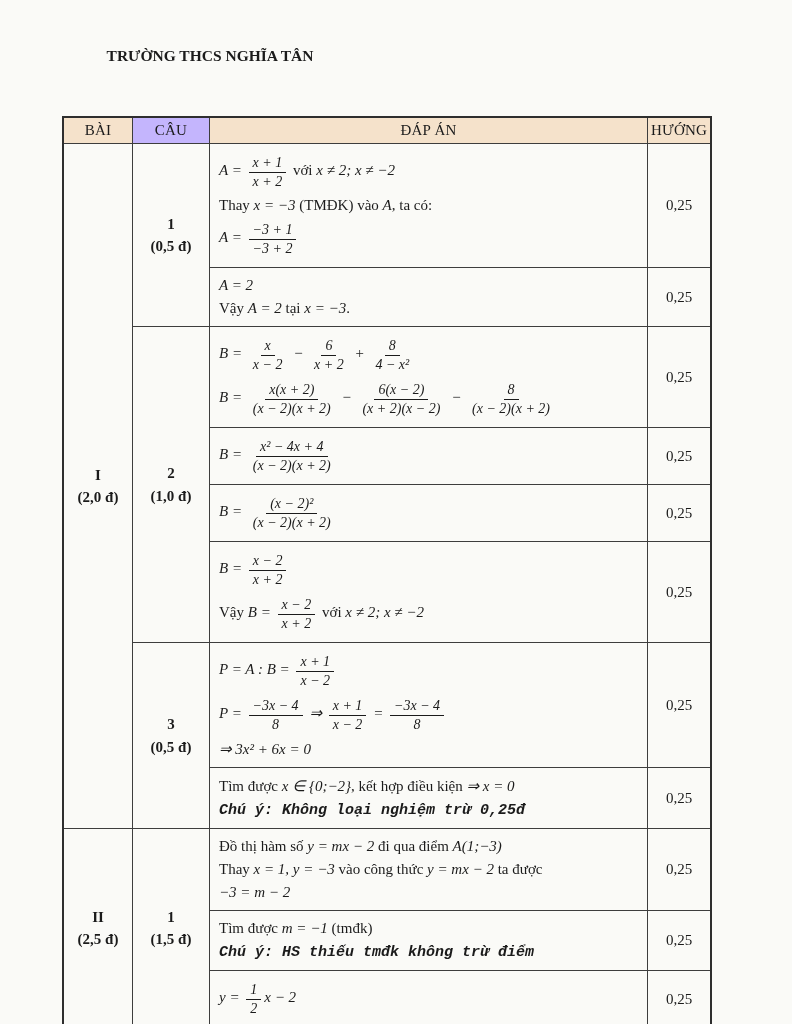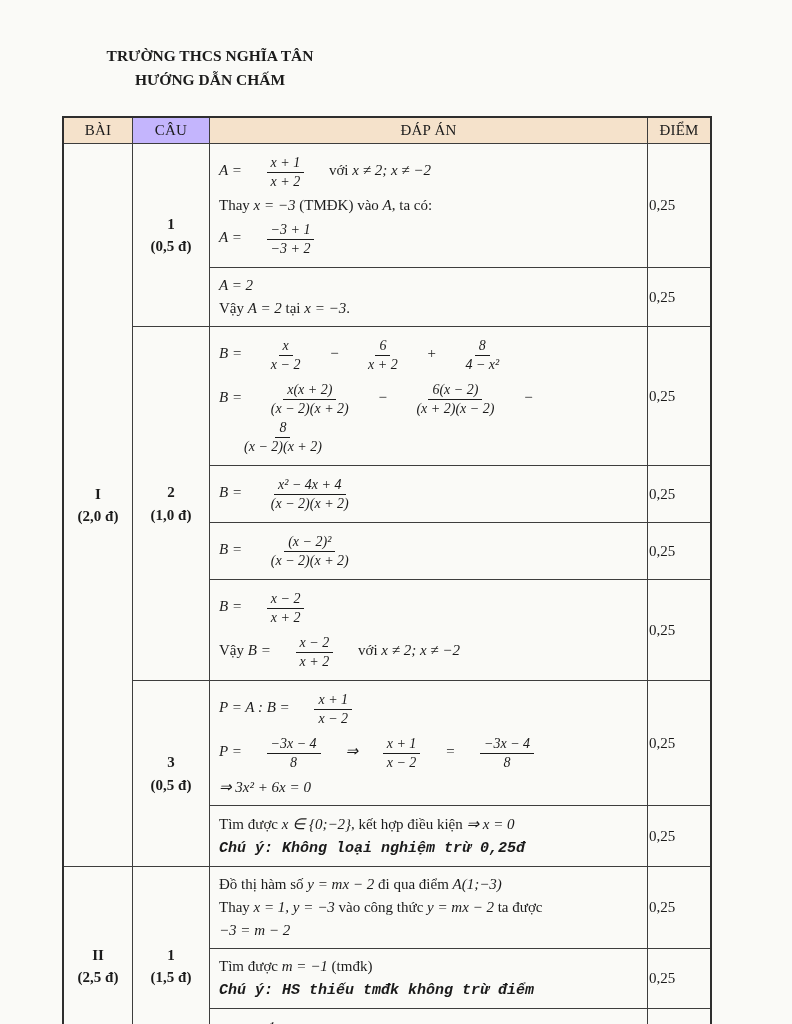--- a/index.html
+++ b/index.html
@@ -45,56 +45,55 @@
   .col-diem{width:58px;}
   td.bai-cell,td.cau-cell{
     text-align:center;
     font-weight:bold;
     line-height:1.5;
   }
   td.dapan-cell{
     padding:3px 10px 3px 9px;
   }
   td.diem-cell{
-    text-align:left;
+    text-align:center;
   }
   .line{margin:6px 0;}
   .math{font-style:italic;}
   .text{font-style:normal;}
   .note{font-weight:bold;font-style:italic;font-family:Liberation Mono, monospace;}
   .frac{
     display:inline-flex;
     flex-direction:column;
     align-items:center;
     vertical-align:middle;
-    margin:1px 21px;
+    margin:1px 3px;
     font-style:italic;
     font-size:14px;
     line-height:1.25;
   }
   .frac .num{border-bottom:1px solid #1b1b1b;padding:0 4px;}
   .frac .den{padding:0 4px;}
 </style>
 </head>
 <body>
 
 <div class="page-header">
   <div class="ph-left">
     <div>TRƯỜNG THCS NGHĨA TÂN</div>
-    <div>HƯỚNG DẪN CHẤM</div>
   </div>
 </div>
 
 <table class="answer-table">
   <thead>
     <tr>
       <th class="col-bai" style="background: rgb(245, 226, 203);">BÀI</th>
       <th class="col-cau" style="background: #c4b5fd;">CÂU</th>
       <th style="background: rgb(245, 226, 203);">ĐÁP ÁN</th>
-      <th class="col-diem" style="background: rgb(245, 226, 203);">ĐIỂM</th>
+      <th class="col-diem" style="background: rgb(245, 226, 203);">HƯỚNG</th>
     </tr>
   </thead>
   <tbody id="answer-body">
       <tr>
         <td class="bai-cell" rowspan="8">
           <div>I</div>
           <div>(2,0 đ)</div>
         </td>
         <td class="cau-cell" rowspan="2">
           <div>1</div>

